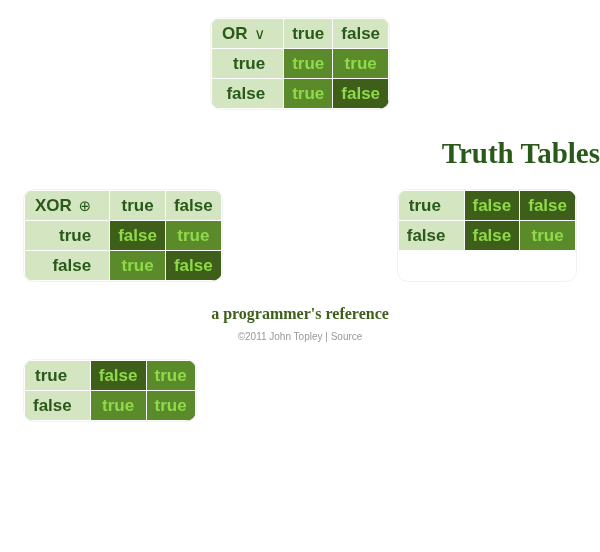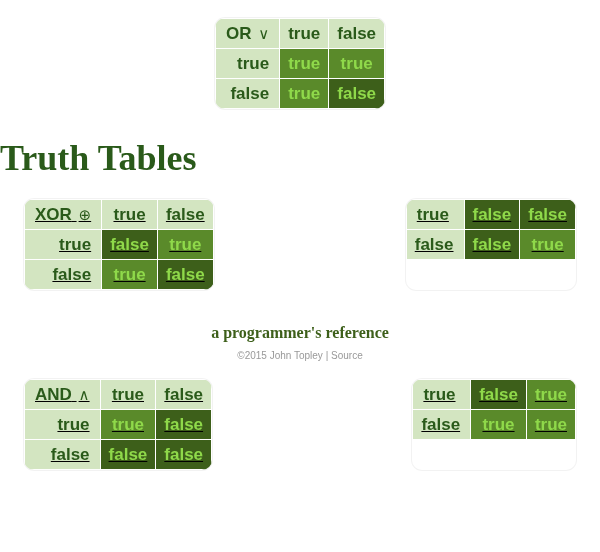--- a/index.html
+++ b/index.html
@@ -42,49 +42,48 @@
     }
     .val-true {
       background: #5a8a2a;
       color: #8fd94a;
     }
     .val-false {
       background: #3d5f1a;
       color: #8fd94a;
     }
     .title {
-      text-align: left;
-      font-size: 36px;
+      text-align: right;
+      font-size: 29px;
       font-weight: 800;
       color: #2a5a1a;
       margin: 24px 0 20px;
       font-family: Georgia, "Times New Roman", serif;
     }
     .subtitle {
       text-align: center;
       font-size: 16px;
       font-weight: bold;
       color: #3d5f1a;
-      margin: 34px 0 8px;
+      margin: 24px 0 8px;
       font-family: Georgia, serif;
     }
     .credit {
       text-align: center;
       font-size: 10px;
       color: #999;
       margin-bottom: 18px;
     }
     .row-top { text-align: center; margin-top: 18px; }
     .row-pair {
       display: flex;
       justify-content: space-between;
       padding: 0 24px;
-      text-decoration: underline;
     }
-    .truth-table td:first-child { text-align: right; padding-right: 10px; margin-top: 22px; }
+    .truth-table td:first-child { text-align: right; padding-right: 18px; margin-top: 22px; }
     .truth-table tr:first-child td:first-child { text-align: left; padding-left: 10px; }
   </style>
 </head>
 <body>
 
 <div class="row-top">
   <table class="truth-table">
     <tbody>
         <tr>
       <td class="op-cell"><span>OR</span> <span class="op-sym">∨</span></td>
@@ -137,42 +136,23 @@
     <tr>
       <td class="hdr">false</td>
       <td class="val-false">false</td>
       <td class="val-true">true</td>
     </tr>
   </tbody>
     </table>
 </div>
 
 <div class="subtitle">a programmer's reference</div>
-<div class="credit">©2015 John Topley | Source</div>
+<div class="credit">©2011 John Topley | Source</div>
 
 <div class="row-pair">
-  <table class="truth-table">
-    <tbody>
-        <tr>
-      <td class="op-cell"><span>AND</span> <span class="op-sym">∧</span></td>
-      <td class="hdr">true</td>
-      <td class="hdr">false</td>
-    </tr>
-    <tr>
-      <td class="hdr">true</td>
-      <td class="val-true">true</td>
-      <td class="val-false">false</td>
-    </tr>
-    <tr>
-      <td class="hdr">false</td>
-      <td class="val-false">false</td>
-      <td class="val-false">false</td>
-    </tr>
-  </tbody>
-    </table>
 
   <table class="truth-table">
     <tbody>
     <tr>
       <td class="hdr">true</td>
       <td class="val-false">false</td>
       <td class="val-true">true</td>
     </tr>
     <tr>
       <td class="hdr">false</td>

